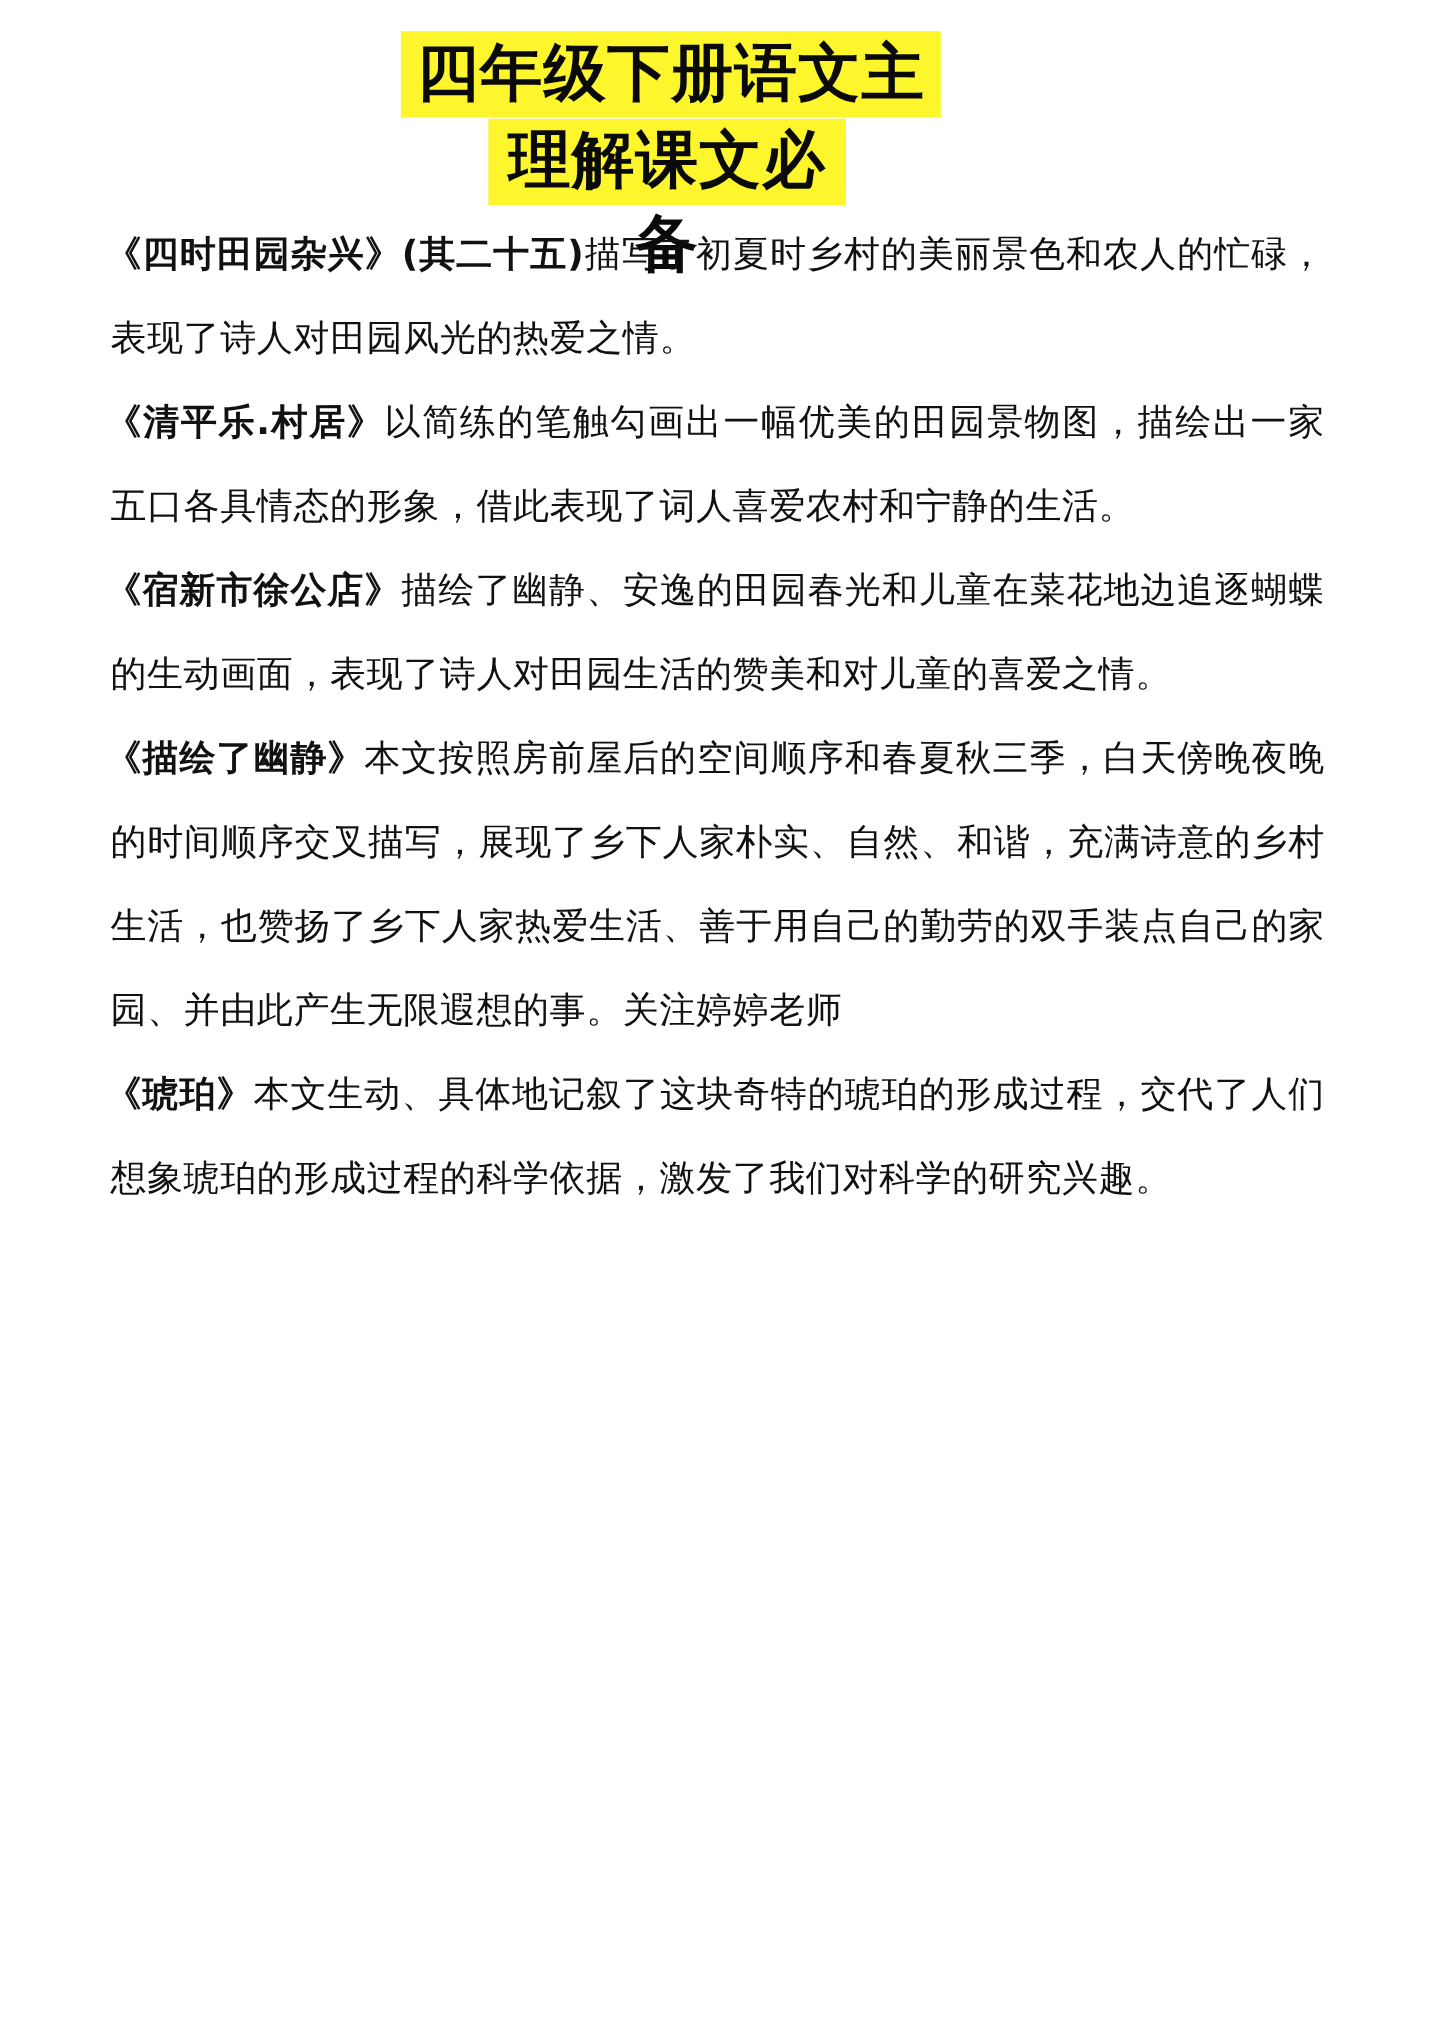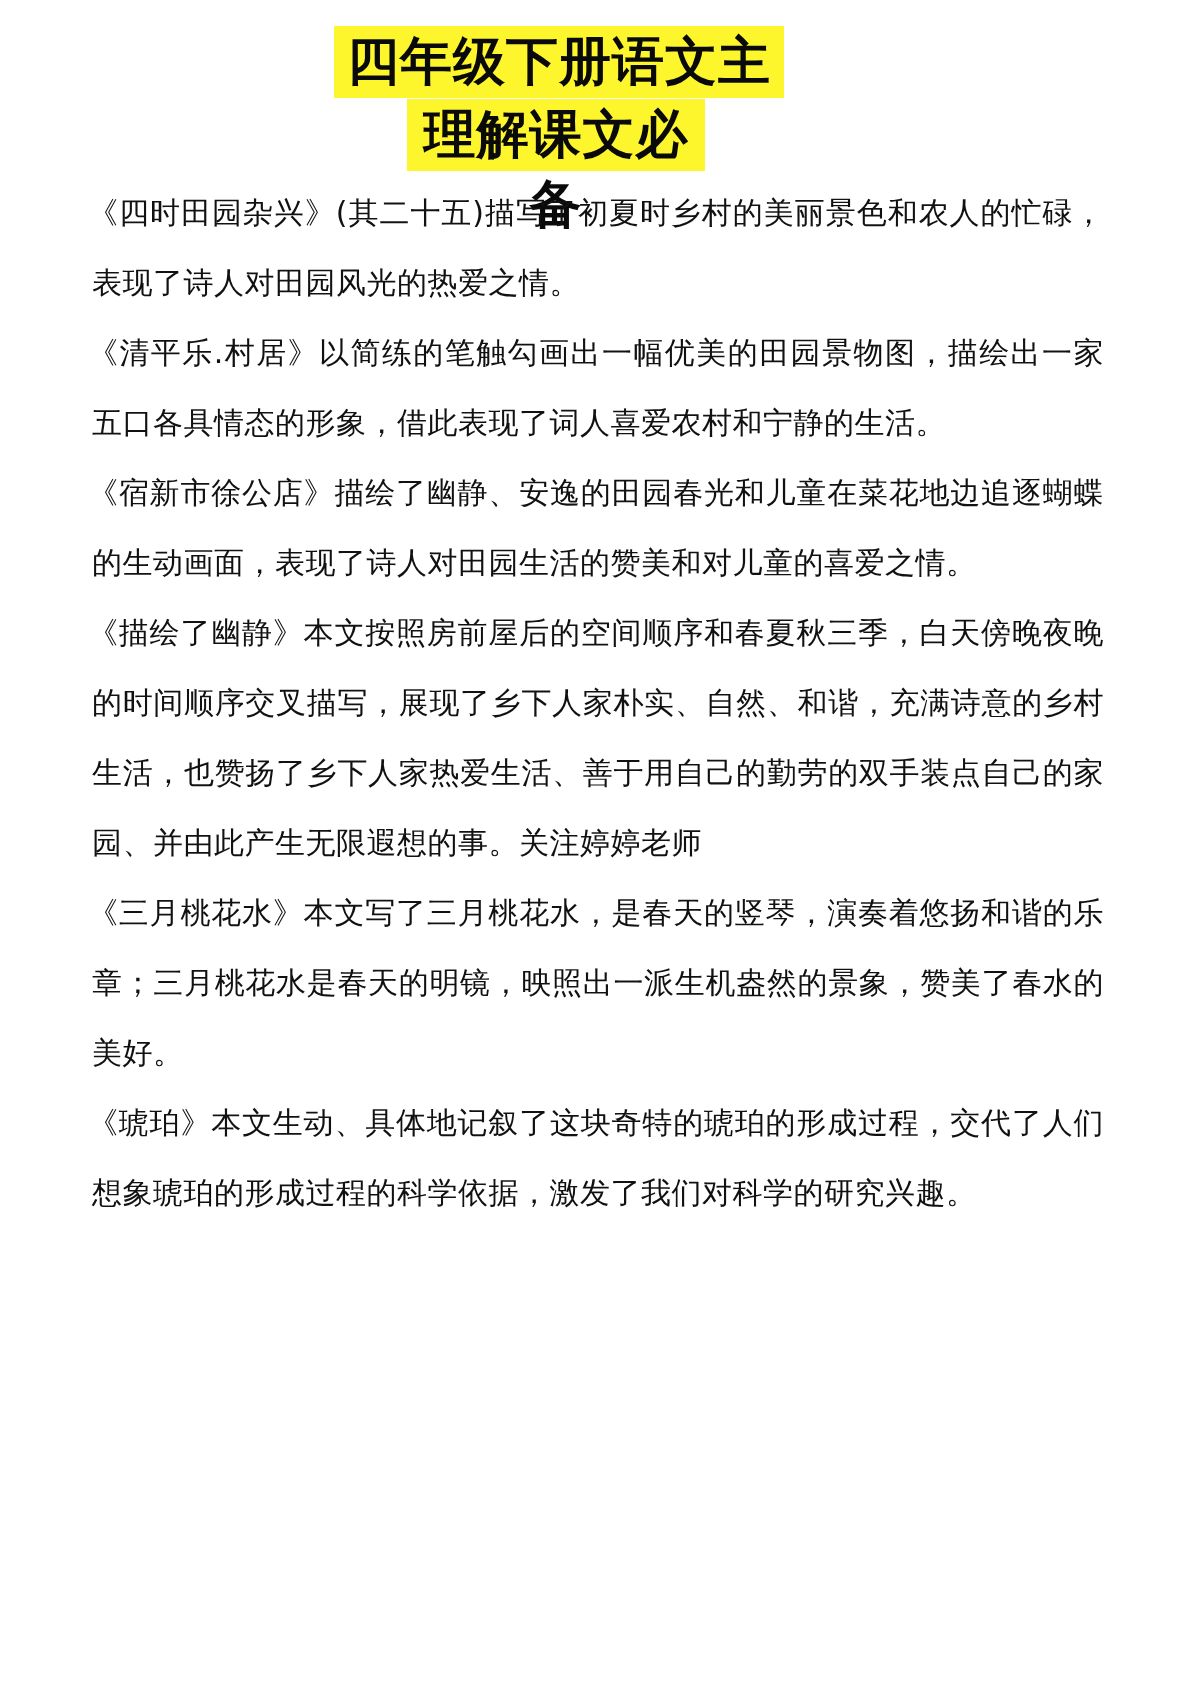--- a/index.html
+++ b/index.html
@@ -57,32 +57,31 @@
     .para {
       font-size: 30px;
       line-height: 70px;
       margin: 0;
       text-align: justify;
       text-align-last: left;
       word-break: break-all;
       letter-spacing: 0.5px;
     }
     .para .work-title {
-      font-weight: normal;
+      font-weight: bold;
       margin-left: -4px;
     }
   </style>
 </head>
 <body>
 
 <div class="title-wrap">
   <div id="title-line-1" class="title-line">四年级下册语文主题</div>
   <div id="title-line-2" class="title-line">理解课文必备</div>
 </div>
 
 <div class="content">
   <p class="para"><span class="work-title">《四时田园杂兴》(其二十五)</span><span>描写了初夏时乡村的美丽景色和农人的忙碌，表现了诗人对田园风光的热爱之情。</span></p>
   <p class="para"><span class="work-title">《清平乐.村居》</span><span>以简练的笔触勾画出一幅优美的田园景物图，描绘出一家五口各具情态的形象，借此表现了词人喜爱农村和宁静的生活。</span></p>
   <p class="para"><span class="work-title">《宿新市徐公店》</span><span>描绘了幽静、安逸的田园春光和儿童在菜花地边追逐蝴蝶的生动画面，表现了诗人对田园生活的赞美和对儿童的喜爱之情。</span></p>
   <p class="para"><span class="work-title">《描绘了幽静》</span><span>本文按照房前屋后的空间顺序和春夏秋三季，白天傍晚夜晚的时间顺序交叉描写，展现了乡下人家朴实、自然、和谐，充满诗意的乡村生活，也赞扬了乡下人家热爱生活、善于用自己的勤劳的双手装点自己的家园、并由此产生无限遐想的事。关注婷婷老师</span></p>
-  <p class="para"><span class="work-title">《三月桃花水》</span><span>本文写了三月桃花水，是春天的竖琴，演奏着悠扬和谐的乐章；三月桃花水是春天的明镜，映照出一派生机盎然的景象，赞美了春水的美好。</span></p>
   <p class="para"><span class="work-title">《琥珀》</span><span>本文生动、具体地记叙了这块奇特的琥珀的形成过程，交代了人们想象琥珀的形成过程的科学依据，激发了我们对科学的研究兴趣。</span></p>
 </div>
 
 </body></html>

